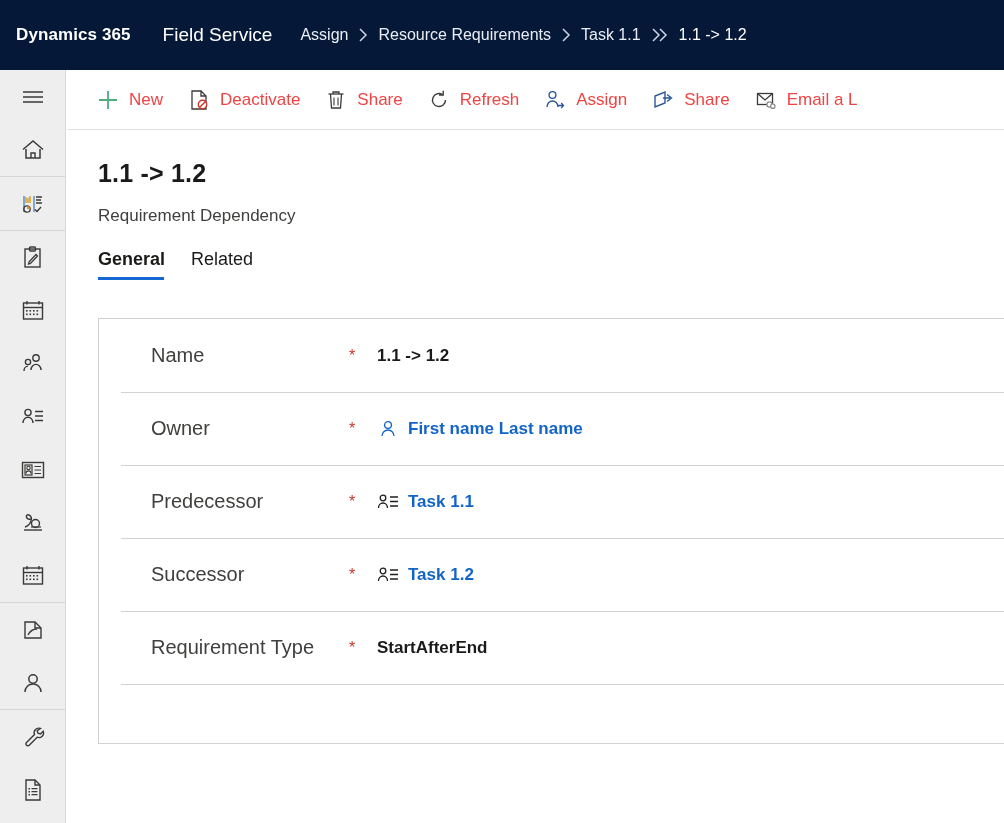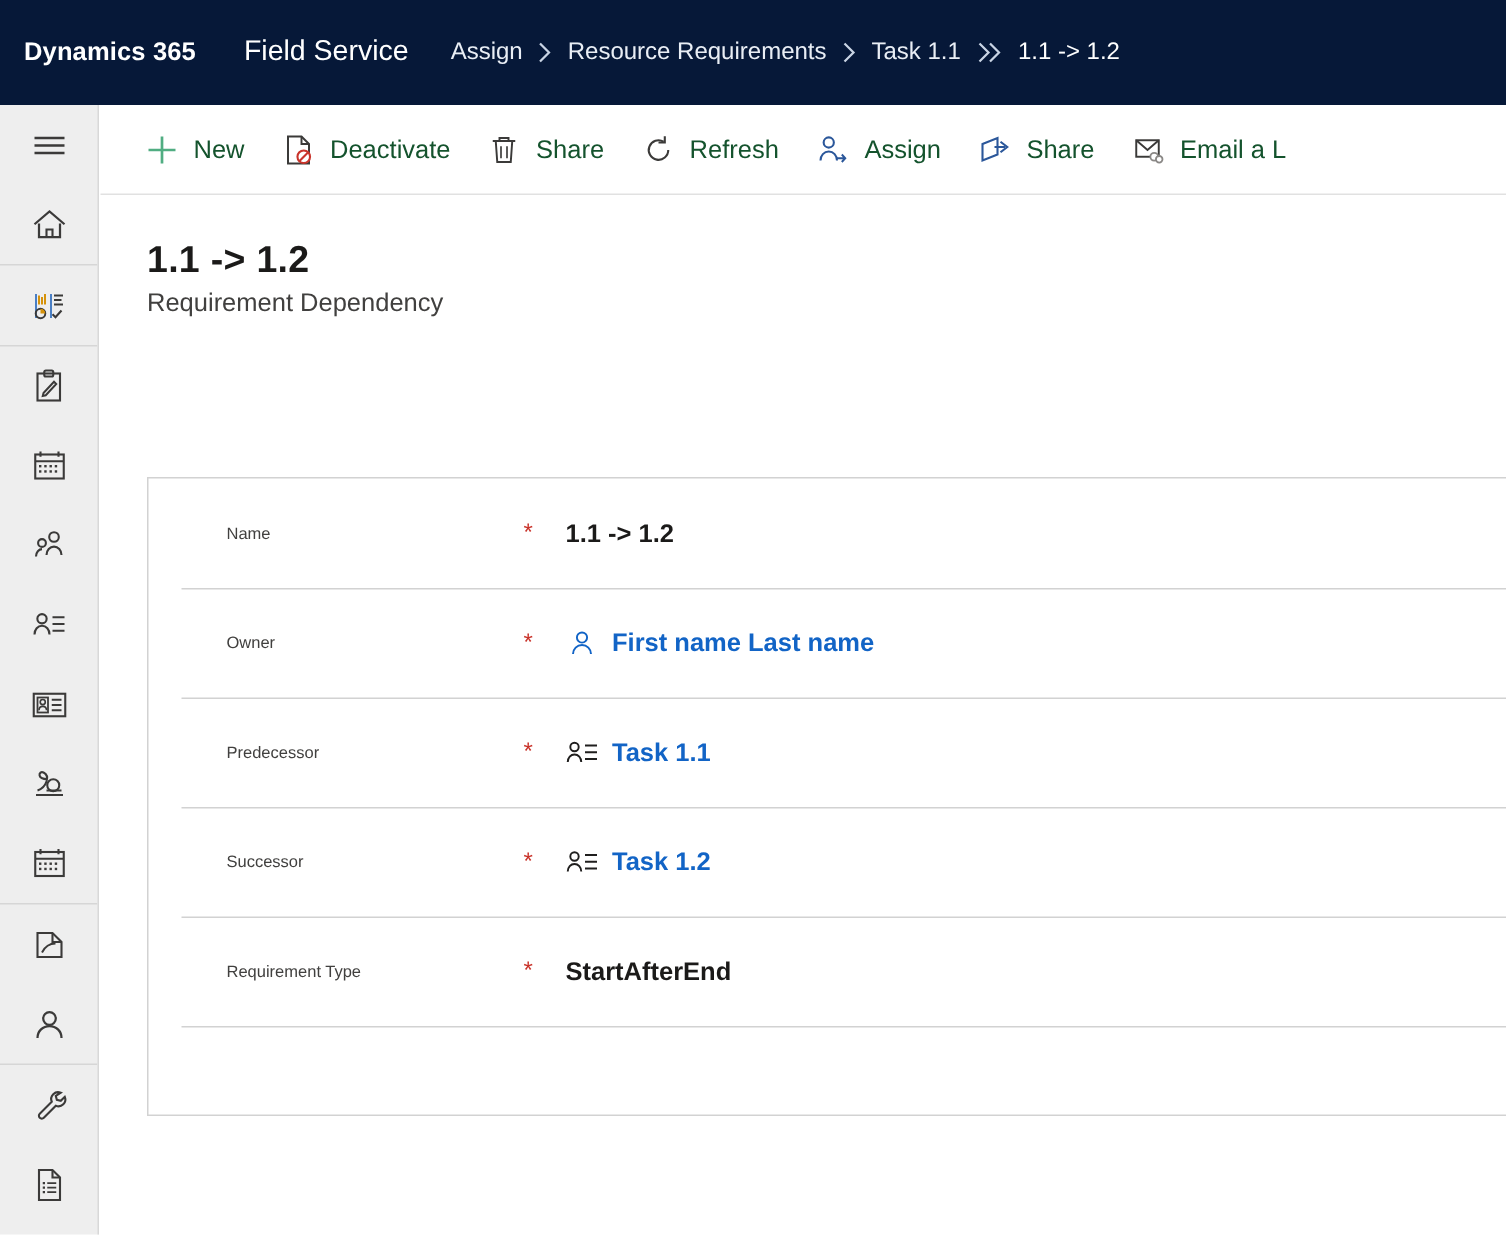--- a/index.html
+++ b/index.html
@@ -74,21 +74,21 @@
     background: #ffffff;
     border-bottom: 1px solid #e1e1e1;
     display: flex; align-items: center;
     white-space: nowrap;
     overflow: hidden;
   }
   .cmd {
     display: flex; align-items: center;
     height: 40px;
     padding: 0 12px;
-    color: #14532d;
+    color: #ef4444;
     font-size: 17px;
     flex: 0 0 auto;
   }
   .cmd .cmd-ico {
     display: inline-flex; align-items: center; justify-content: center;
     width: 24px; height: 24px;
     margin-right: 9px;
   }
   .cmd .cmd-ico svg { display: block; }
   .cmd:first-child { margin-left: 17px; }
@@ -100,21 +100,21 @@
     background: #ffffff;
     overflow: hidden;
   }
   #record-title {
     position: absolute; left: 31px; top: 28px;
     font-size: 25px; font-weight: 600;
     color: #1b1a19;
     letter-spacing: .2px;
   }
   #record-subtitle {
-    position: absolute; left: 31px; top: 61px;
+    position: absolute; left: 31px; top: 75px;
     font-size: 17px;
     color: #41403f;
   }
 
   #tabs {
     position: absolute; left: 31px; top: 118px;
     display: flex; align-items: flex-end;
   }
   .tab {
     font-size: 18px;
@@ -148,21 +148,21 @@
   .field-row.with-rule::before {
     content: "";
     position: absolute;
     left: 22px; right: 0; top: 0;
     height: 1px;
     background: #d2d2d2;
   }
   .field-label {
     width: 250px;
     padding-left: 52px;
-    font-size: 11px;
+    font-size: 20px;
     color: #41403f;
   }
   .req-star {
     width: 28px;
     color: #c9342b;
     font-size: 16px;
     line-height: 1;
   }
   .field-value {
     display: flex; align-items: center;
@@ -441,20 +441,24 @@
     </span>
     <span>Email a L</span>
   </div>
 </div>
 
 <div id="content">
 
   <div id="record-title">1.1 -&gt; 1.2</div>
   <div id="record-subtitle">Requirement Dependency</div>
 
+  <div id="tabs">
+    <div class="tab active">General</div>
+    <div class="tab">Related</div>
+  </div>
 
   <div id="form-card">
 
     <div class="field-row">
       <div class="field-label">Name</div>
       <div class="req-star">*</div>
       <div class="field-value plain">
         <span>1.1 -&gt; 1.2</span>
       </div>
     </div>

